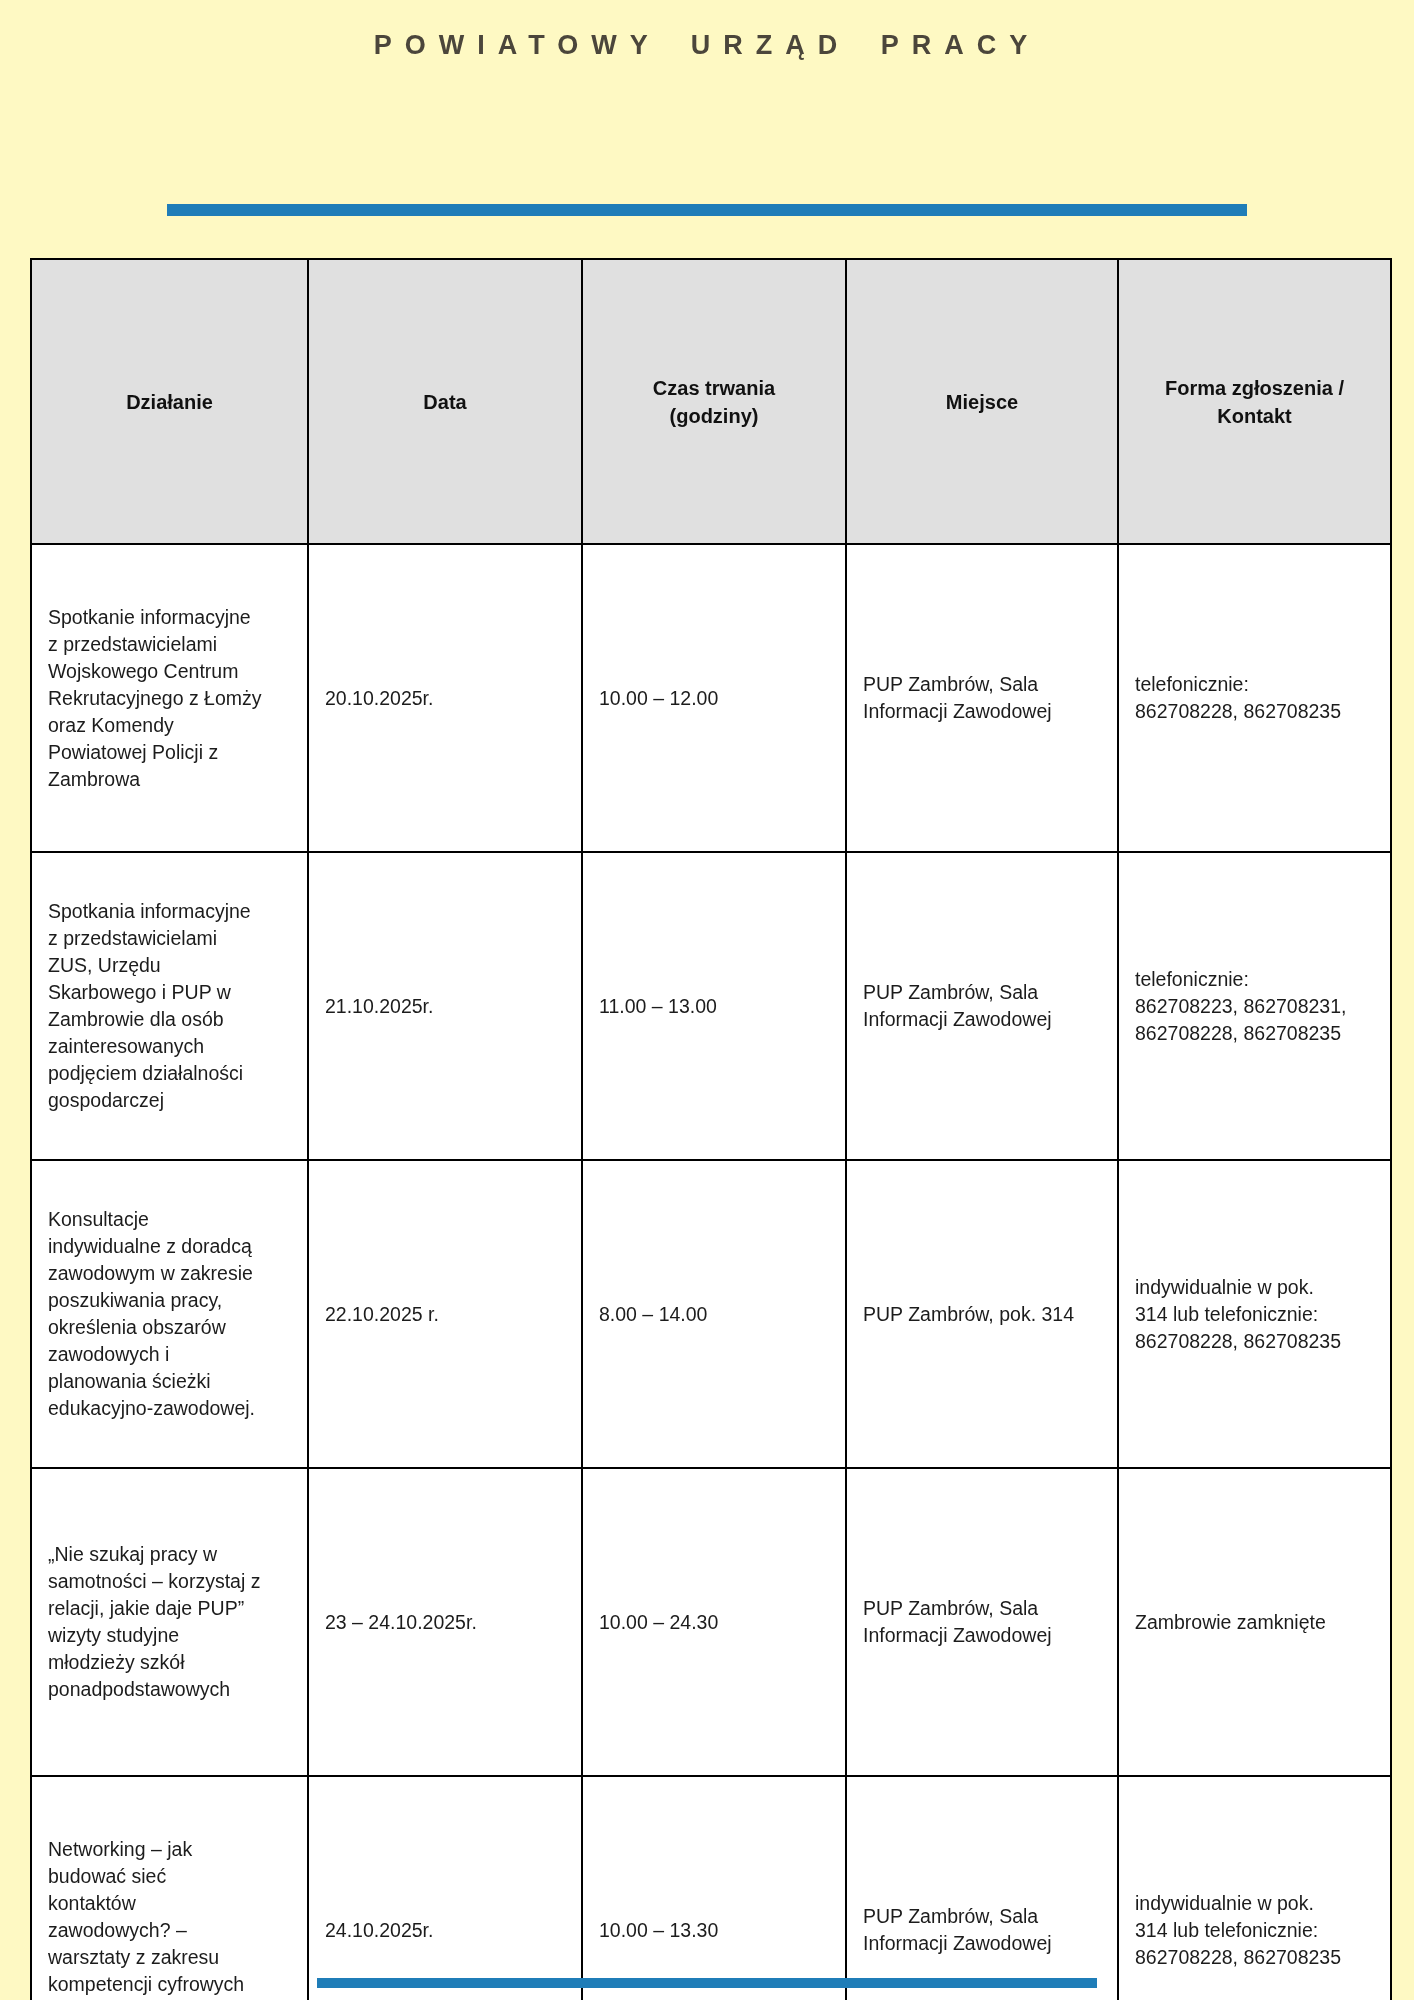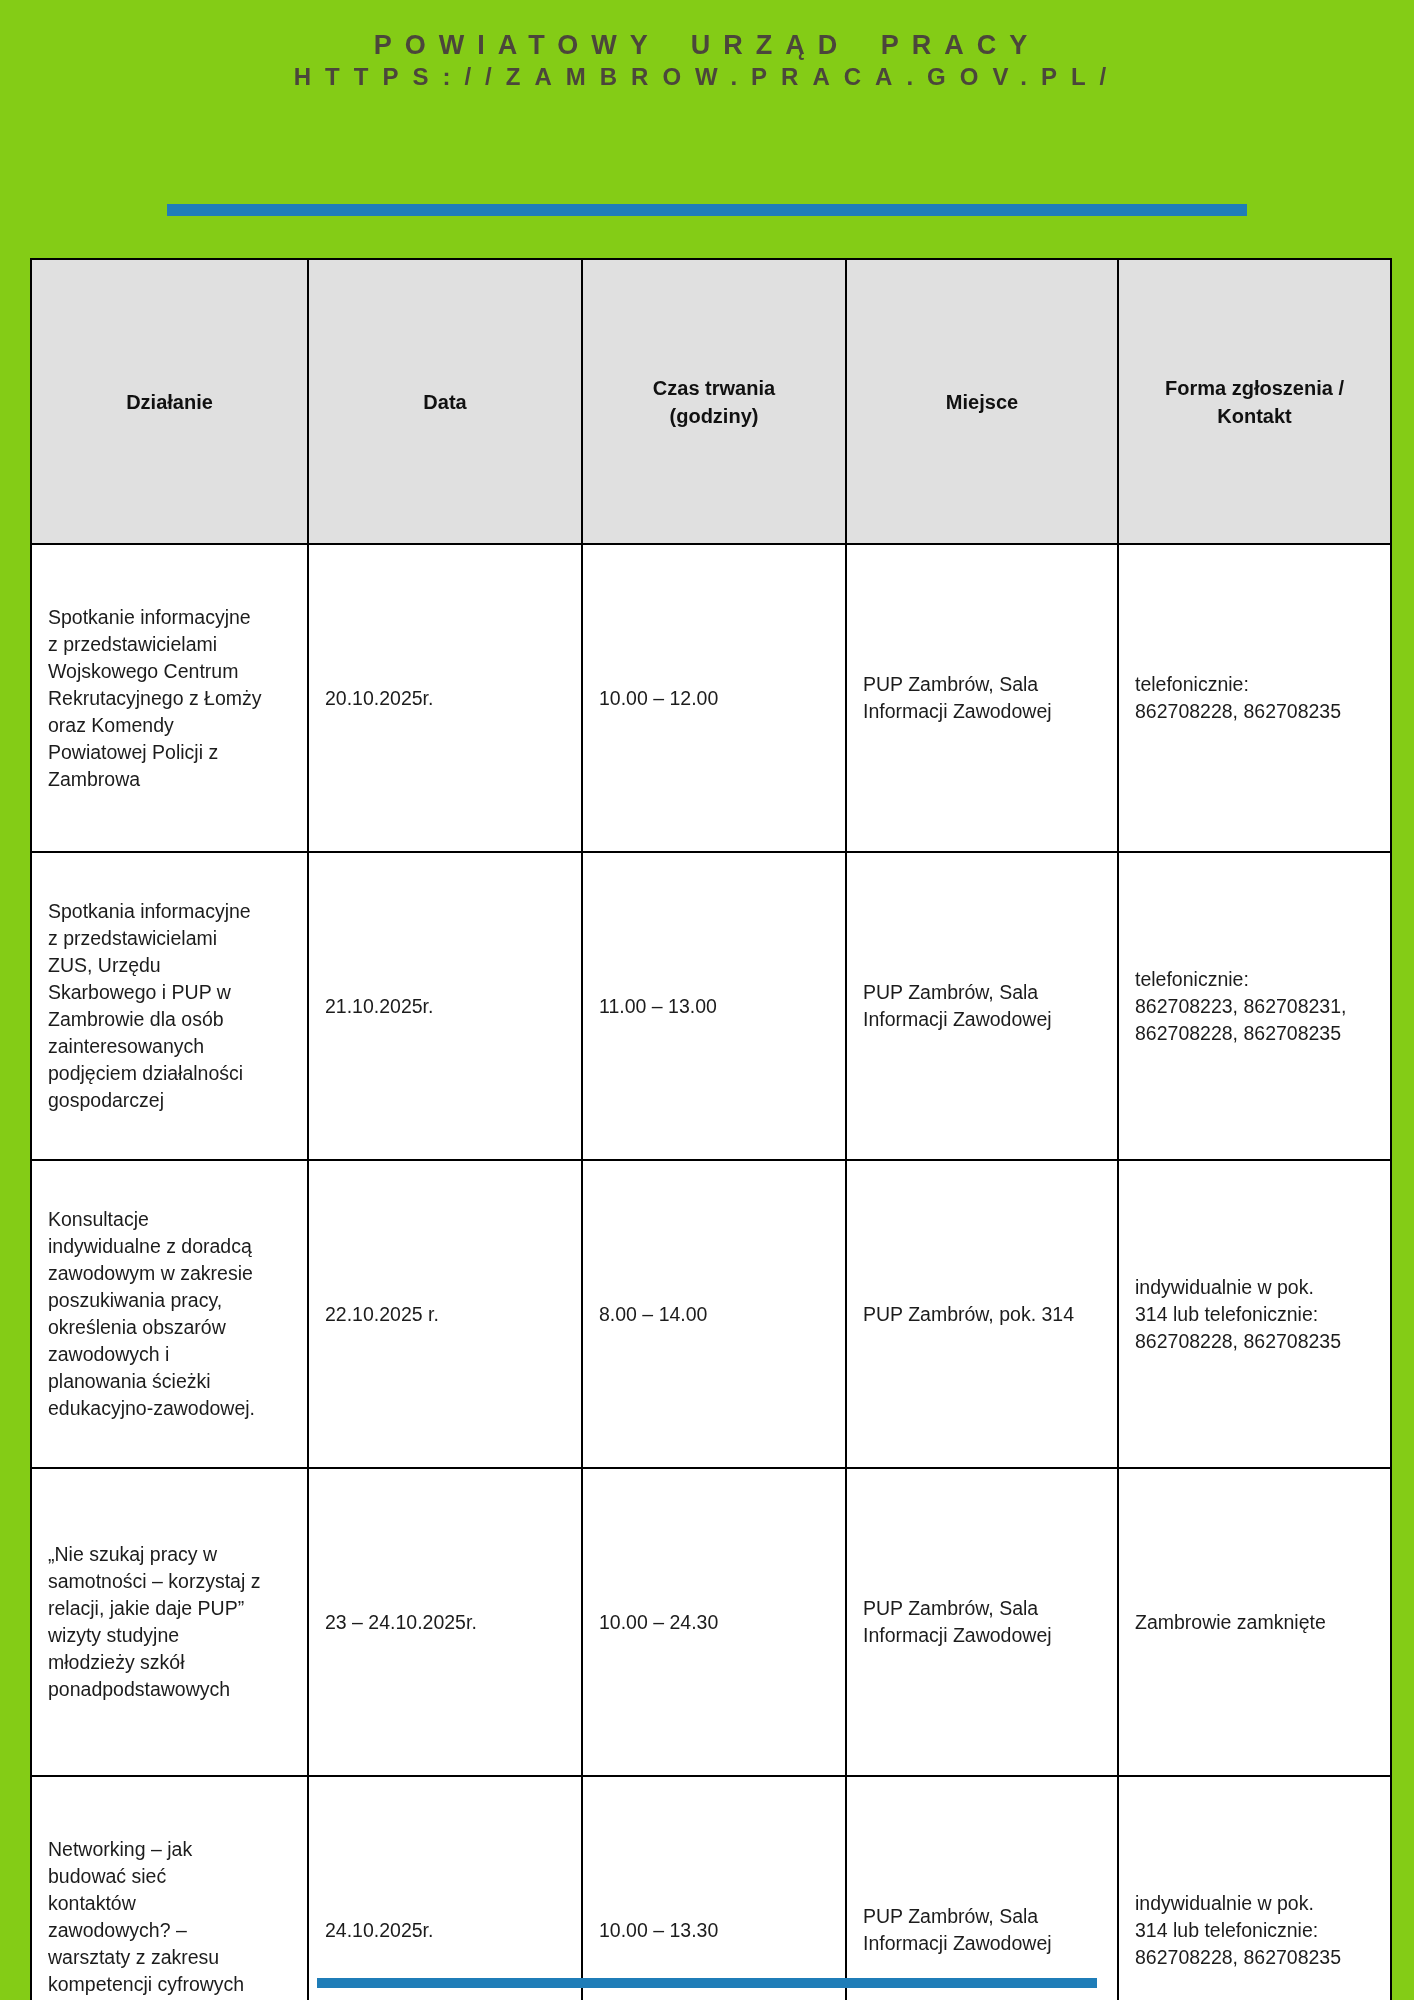--- a/index.html
+++ b/index.html
@@ -5,21 +5,21 @@
   * { margin: 0; padding: 0; box-sizing: border-box; }
   html, body { width: 1414px; }
   body {
     font-family: "Liberation Sans", "DejaVu Sans", sans-serif;
     background: #fbcd1b;
   }
   .page {
     position: relative;
     width: 1414px;
     height: 2000px;
-    background: #84cc16;
+    background: #fef9c3;
     overflow: hidden;
   }
   .letterhead {
     position: absolute;
     top: 30px;
     left: 0;
     width: 100%;
     text-align: center;
     color: #4b463b;
     font-weight: bold;
@@ -86,21 +86,20 @@
   col.c4 { width: 272px; }
   col.c5 { width: 273px; }
 </style>
 </head>
 <body>
 
 <div class="page">
 
   <div class="letterhead">
     <div class="hline hline-large">POWIATOWY URZĄD PRACY</div>
-    <div class="hline hline-small">HTTPS://ZAMBROW.PRACA.GOV.PL/</div>
   </div>
 
   <div class="divider-top"></div>
 
   <table class="schedule">
     <colgroup>
       <col class="c1">
         <col class="c2">
         <col class="c3">
         <col class="c4">

